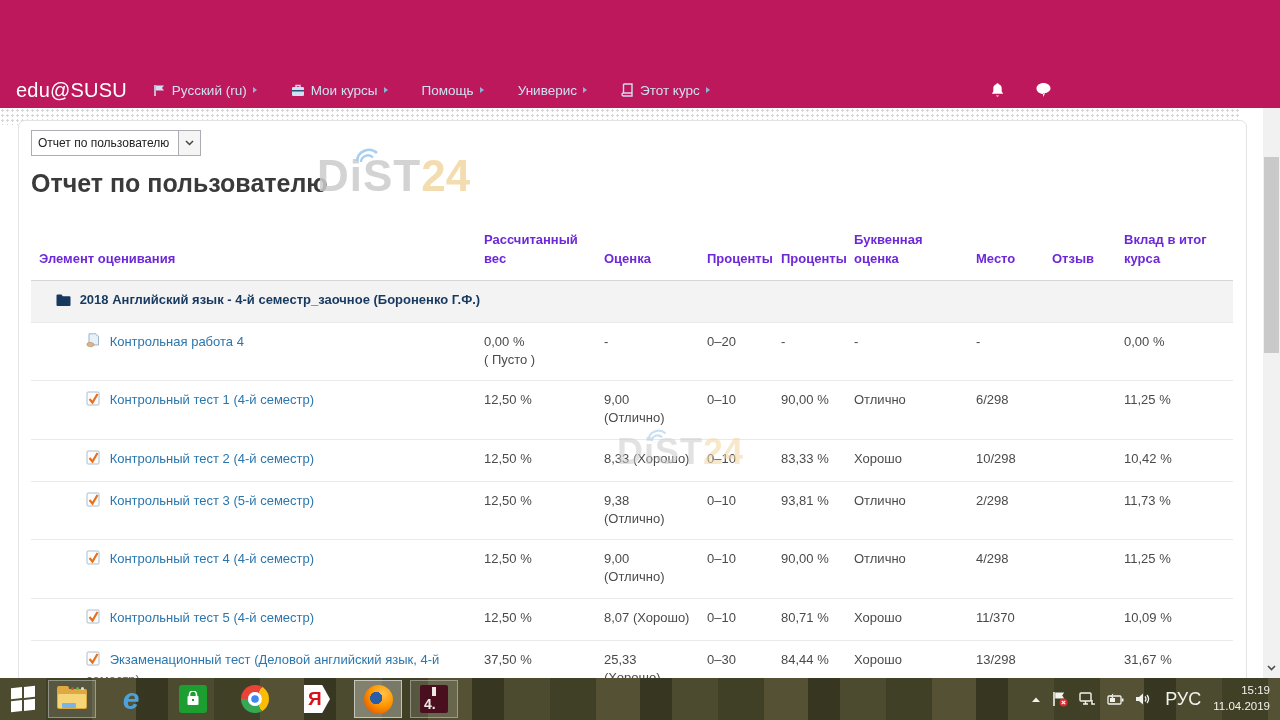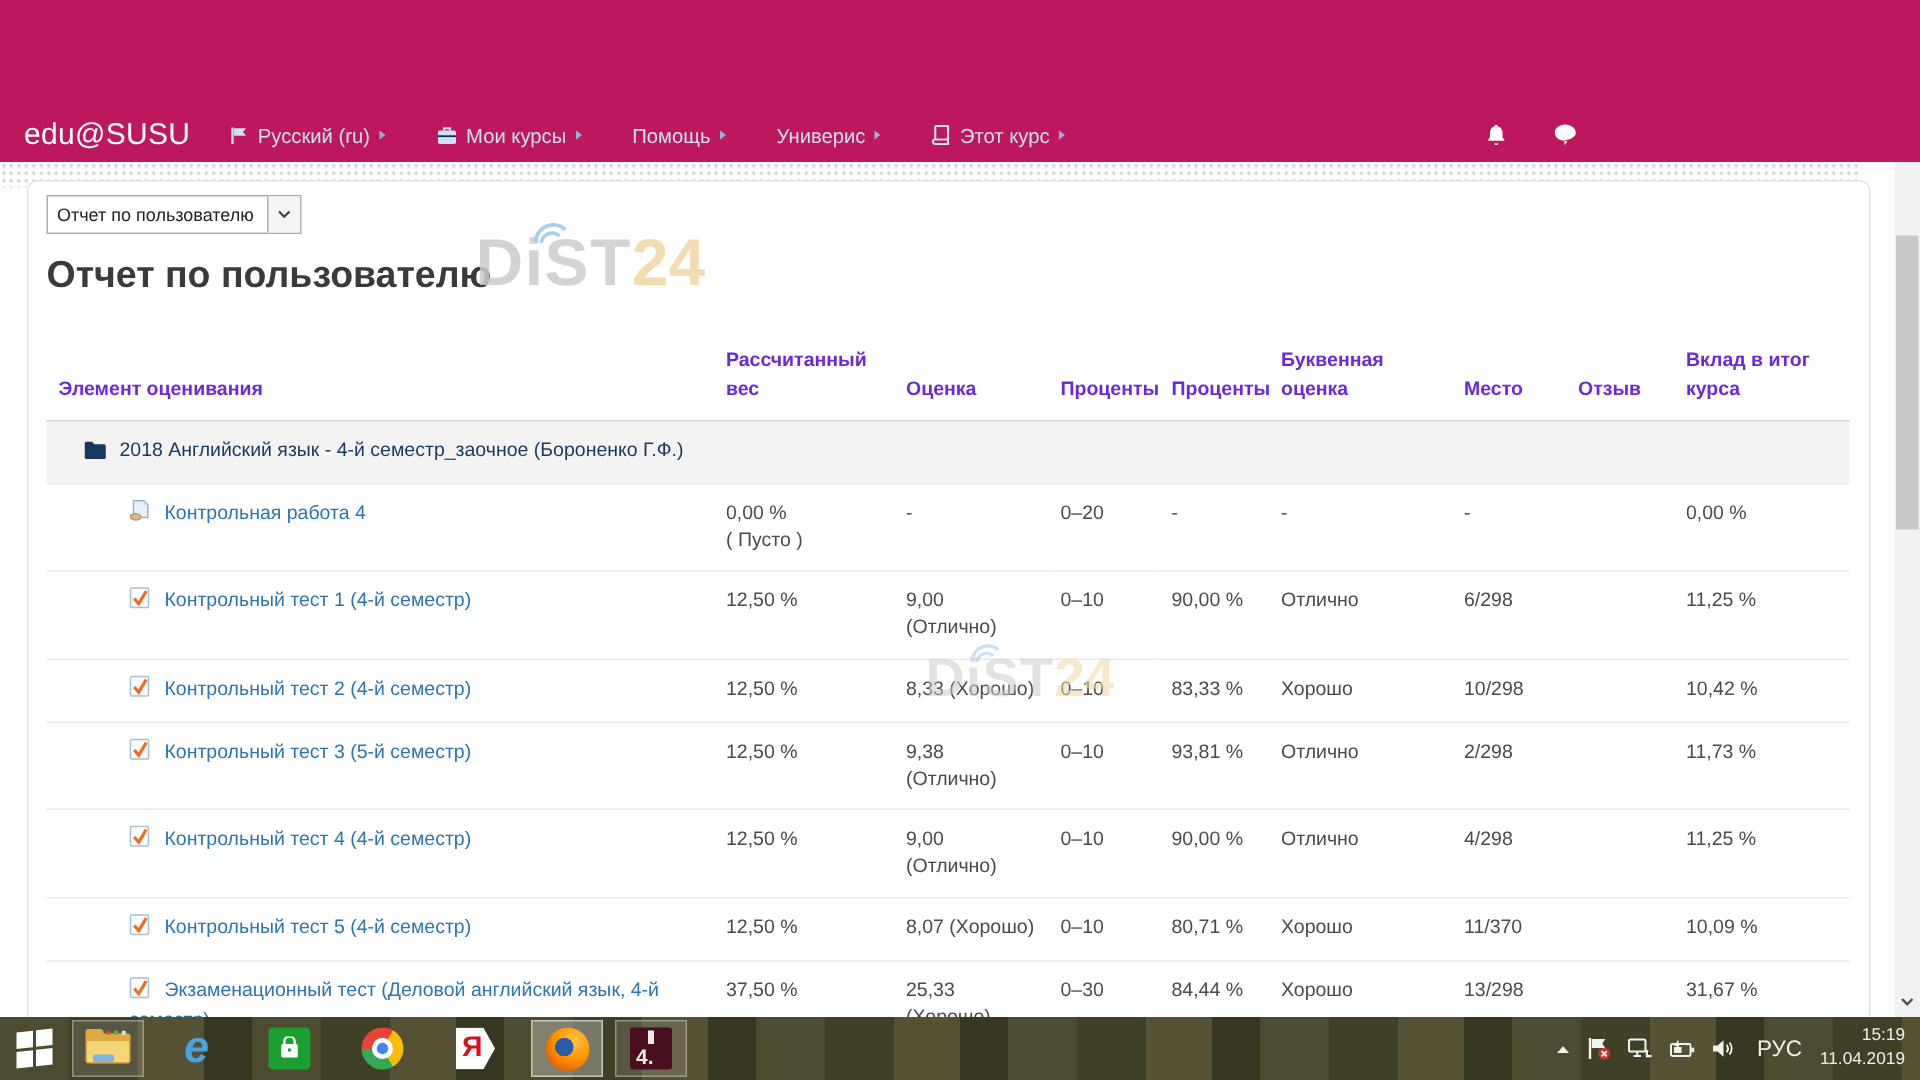--- a/index.html
+++ b/index.html
@@ -49,21 +49,21 @@
   .wm-2 .wm-text-gray, .wm-2 .wm-text-orange { font-size:36px; line-height:.85; }
   .wm-arcs { position:absolute; top:-16px; left:34px; }
   .wm-2 .wm-arcs { top:-14px; left:26px; }
 
   
   table.grades { border-collapse:collapse; table-layout:fixed; width:1202px; position:absolute; left:12px; top:106px;
     font-size:13px; color:#4a4a4a; }
   .grades th { font-weight:bold; color:#6d28d9; text-align:left; vertical-align:bottom;
     padding:4px 8px 11px 8px; border-bottom:1px solid #d5d5d5; line-height:1.45; }
   .grades td { padding:10px 8px 11px 8px; border-bottom:1px solid #e9e9e9; vertical-align:top; line-height:1.4; }
-  .grades .cat-row td { background:#f3f3f3; font-weight:normal; color:#17395f; padding-left:25px; }
+  .grades .cat-row td { background:#f3f3f3; font-weight:bold; color:#17395f; padding-left:25px; }
   .grades td.name-cell { padding-left:55px; }
   .grades .total-row td { background:#f3f3f3; font-weight:bold; color:#3a3a3a; }
   .grades .total-row td.name-cell { padding-left:32px; color:#333; }
   a.item-link { color:#2a76ad; text-decoration:none; cursor:pointer; }
   .row-ic { display:inline-block; vertical-align:-2px; margin-right:5px; }
   .sigma { color:#17395f; font-weight:bold; font-size:15px; margin-right:6px; }
   .muted-note { color:#4a4a4a; }
 
   
   .taskbar { position:absolute; left:0; top:678px; width:1280px; height:42px;
@@ -88,21 +88,21 @@
   .ff-ball { width:29px; height:29px; border-radius:50%;
     background:
       radial-gradient(circle at 42% 45%, #2a5da8 0 26%, rgba(42,93,168,0) 27%),
       radial-gradient(circle at 65% 30%, #ffc24a, #ff9500 45%, #e66000 80%, #cc4e00); }
   .app4-sq { width:28px; height:28px; background:#4a0f1e; border-radius:2px; position:relative; }
   .app4-sq .bar { position:absolute; left:12px; top:2px; width:4px; height:9px; background:#efe9e4; }
   .app4-sq .num { position:absolute; left:4px; bottom:1px; color:#efe9e4; font-size:14px; font-weight:bold; }
 
   .tray { margin-left:auto; display:flex; align-items:center; color:#f2f2ec; }
   .tray-ic { display:inline-flex; margin-right:11px; cursor:pointer; }
-  .tray-lang { font-size:15px; margin:0 12px 0 4px; cursor:pointer; }
+  .tray-lang { font-size:18px; margin:0 12px 0 4px; cursor:pointer; }
   .tray-clock { text-align:right; font-size:11.5px; line-height:1.35; margin-right:10px; cursor:pointer; }
 
   
   .explorer-ic { position:relative; width:30px; height:24px; }
   .explorer-back { position:absolute; left:0; top:2px; width:30px; height:20px; background:#dfa942; border-radius:2px; }
   .explorer-back::before { content:""; position:absolute; left:0; top:-3px; width:12px; height:5px; background:#dfa942; border-radius:2px 2px 0 0; }
   .explorer-front { position:absolute; left:1px; top:7px; width:28px; height:14px; background:#f6d478; border-radius:1px; }
   .explorer-strip { position:absolute; left:5px; top:16px; width:14px; height:5px; background:#79b5e3; border-radius:1px; }
   .explorer-dots { position:absolute; left:14px; top:0; display:flex; gap:2px; }
   .explorer-dots i { width:3px; height:3px; border-radius:50%; display:block; }

